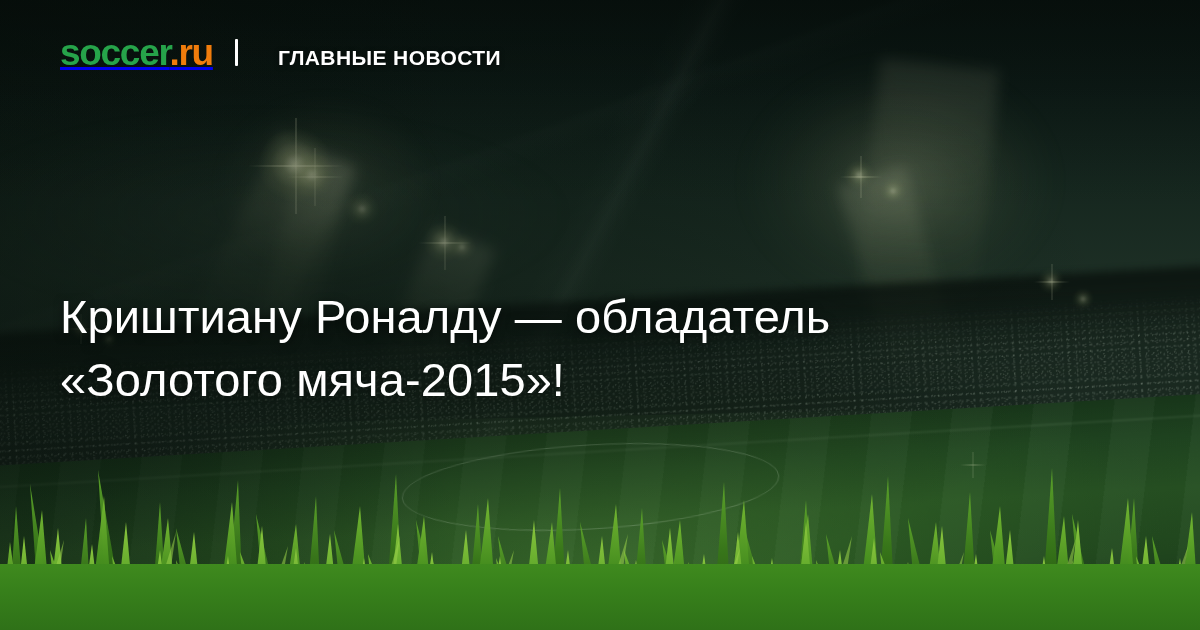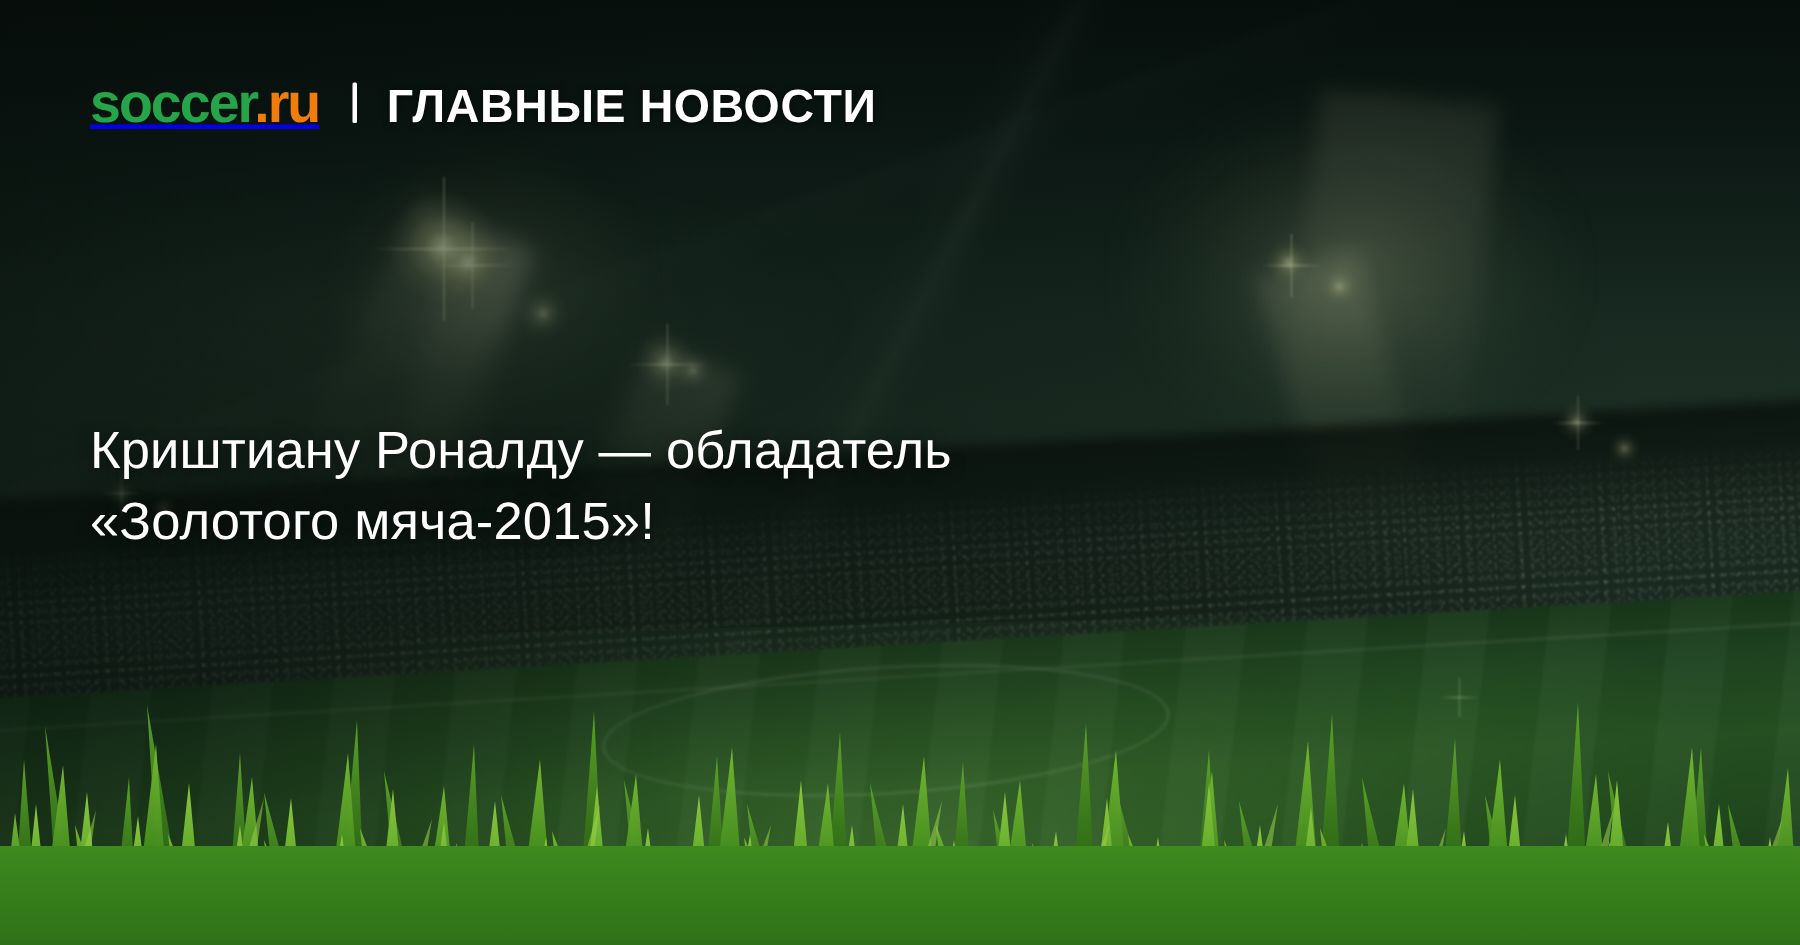--- a/index.html
+++ b/index.html
@@ -266,21 +266,21 @@
     position: absolute;
     left: 0; bottom: 0;
     width: 100%; height: 66px;
     background: linear-gradient(180deg, #3f8a1e 0%, #37801b 40%, #2f7118 100%);
   }
 
   
   .header {
     position: absolute;
     left: 60px;
-    top: 50px;
+    top: 34px;
     display: flex;
     align-items: baseline;
     gap: 0;
     z-index: 30;
   }
   .logo {
     font-size: 37px;
     font-weight: 700;
     letter-spacing: -1.3px;
     line-height: 1;
@@ -294,37 +294,38 @@
     width: 3px;
     height: 27px;
     background: #ffffff;
     margin: 0 20px 0 22px;
     position: relative;
     top: 1px;
     border-radius: 1px;
   }
   .kicker {
     color: #ffffff;
-    font-size: 31px;
+    font-size: 21px;
     font-weight: 700;
     letter-spacing: 0.4px;
     line-height: 1;
     white-space: nowrap;
     text-shadow: 0 1px 5px rgba(0,0,0,0.55);
+    margin-left: 20px;
   }
 
   
   .headline {
     position: absolute;
     left: 60px;
     top: 255px;
     width: 1060px;
     z-index: 30;
     color: #ffffff;
-    font-size: 35px;
+    font-size: 47px;
     font-weight: 400;
     line-height: 1.33;
     letter-spacing: 0.1px;
     text-shadow: 0 2px 10px rgba(0,0,0,0.55);
   }
   .headline .hl-line { display: block; white-space: nowrap; }
 </style>
 </head>
 <body>
 

